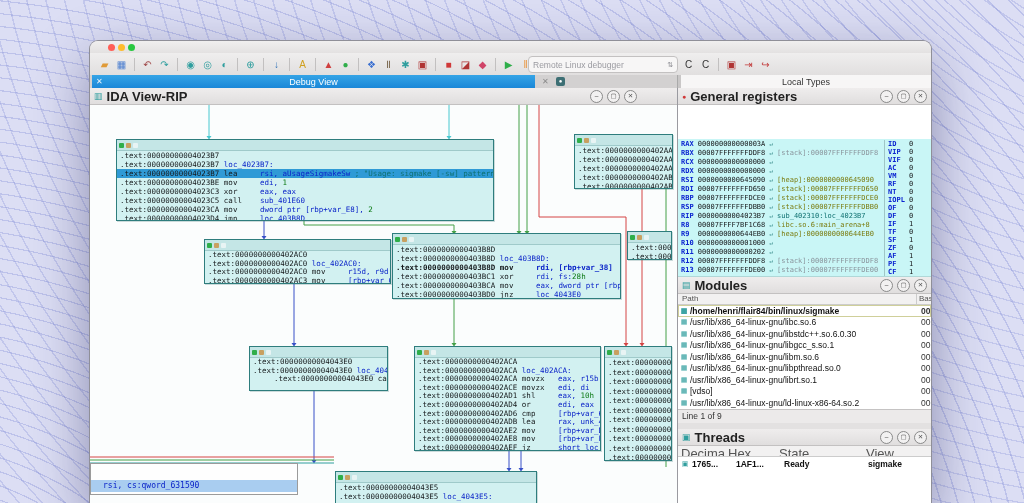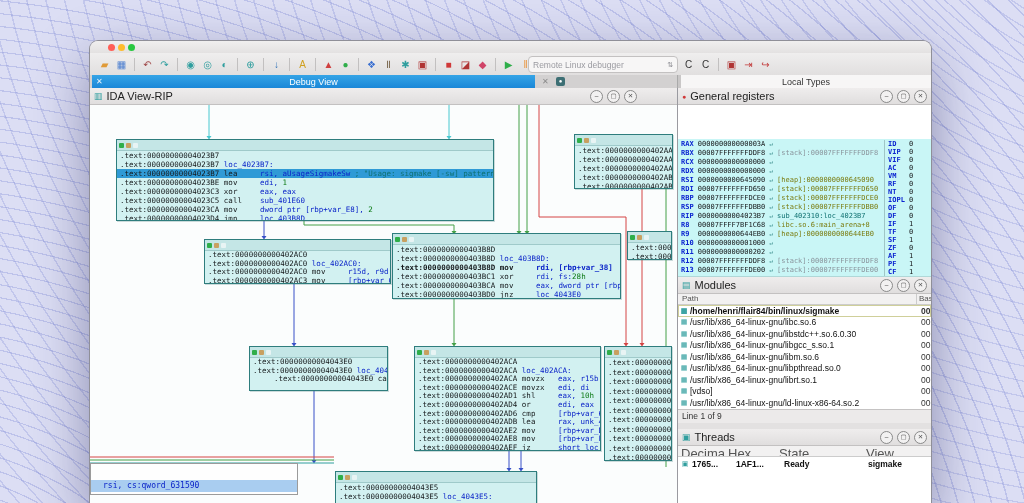--- a/index.html
+++ b/index.html
@@ -31,21 +31,21 @@
   .tab-close-left{position:absolute;left:4px;top:0;height:13px;display:flex;align-items:center;color:#eaf4fc;font-size:8px;}
   .tab-x2{position:absolute;left:452px;top:0;height:13px;display:flex;align-items:center;color:#8a8a8a;font-size:8px;}
   .tab-ico2{position:absolute;left:466px;top:2px;width:9px;height:9px;background:#3d6f74;border-radius:2px;color:#fff;font-size:6px;line-height:9px;text-align:center;}
   .tabbar-right{position:absolute;left:591px;top:0;width:250px;height:13px;background:#f7f6f6;border-bottom:1px solid #c9c7c7;color:#333;font-size:9px;display:flex;align-items:center;justify-content:center;}
   
   .content{position:absolute;left:0;top:47px;width:841px;height:416px;}
   .pane-left{position:absolute;left:0;top:0;width:587px;height:100%;border-right:1px solid #9a9aa0;background:#fbfdfd;}
   .pane-right{position:absolute;left:588px;top:0;width:253px;height:100%;background:#fff;}
   .pane-header{position:relative;height:16px;background:linear-gradient(#efeded,#e0dede);border-bottom:1px solid #c3c1c1;display:flex;align-items:center;padding:0 4px;}
   .pane-header .ph-icon{font-size:9px;margin-right:4px;}
-  .pane-header .ph-title{font-size:11px;font-weight:normal;color:#222;}
+  .pane-header .ph-title{font-size:13px;font-weight:bold;color:#222;}
   .dock{position:absolute;right:4px;top:2px;display:flex;gap:4px;}
   .pane-left .dock{right:40px;}
   .dock-btn{width:11px;height:11px;border-radius:50%;background:#f2f1f1;border:1px solid #8a8a8a;color:#555;font-size:6.5px;line-height:10px;text-align:center;}
   
   .graph{position:absolute;left:0;top:17px;width:587px;height:399px;background:#fbfdfd;overflow:hidden;}
   .graph svg{position:absolute;left:0;top:0;}
   .gblock{position:absolute;background:#d2f1f1;border:1px solid #2e7d7d;box-shadow:1px 1px 0 rgba(60,120,120,.25);overflow:hidden;}
   .gtitle{height:8px;display:flex;align-items:center;gap:2px;padding:1px 2px;background:#c4e6e6;border-bottom:1px solid #9fcaca;}
   .gdot{width:5px;height:5px;border-radius:1px;}
   .gline{white-space:pre;font-family:"DejaVu Sans Mono",monospace;font-size:7.5px;padding-left:3px;}

